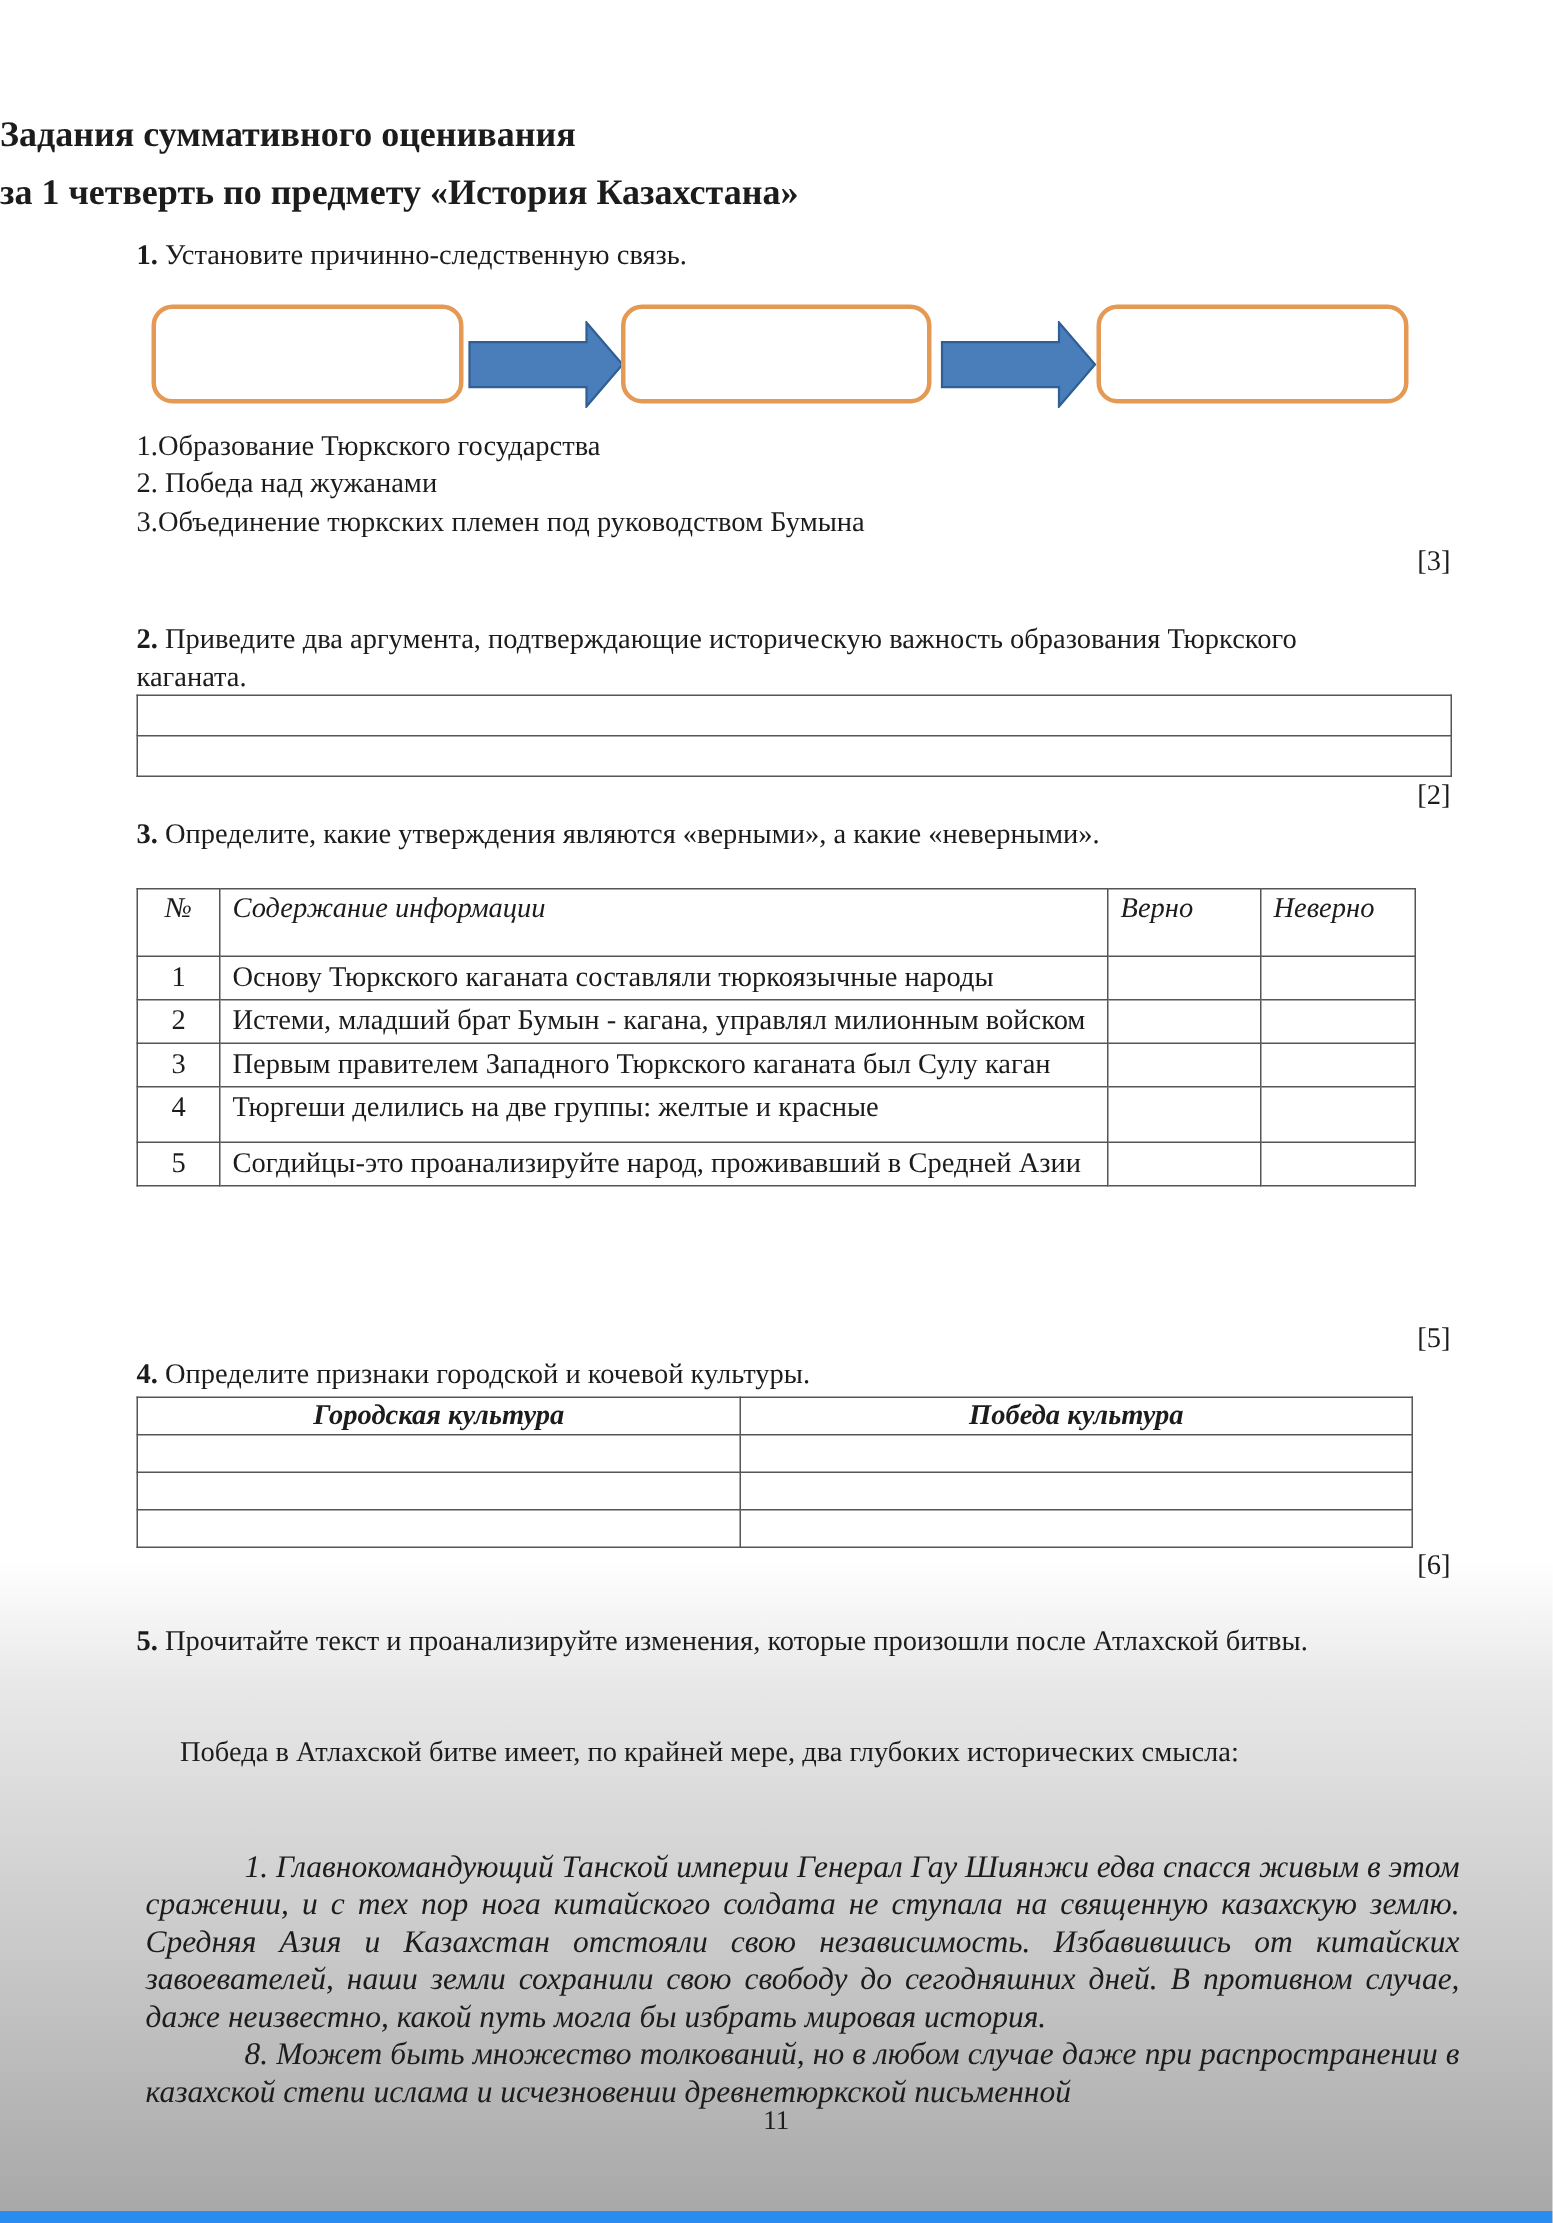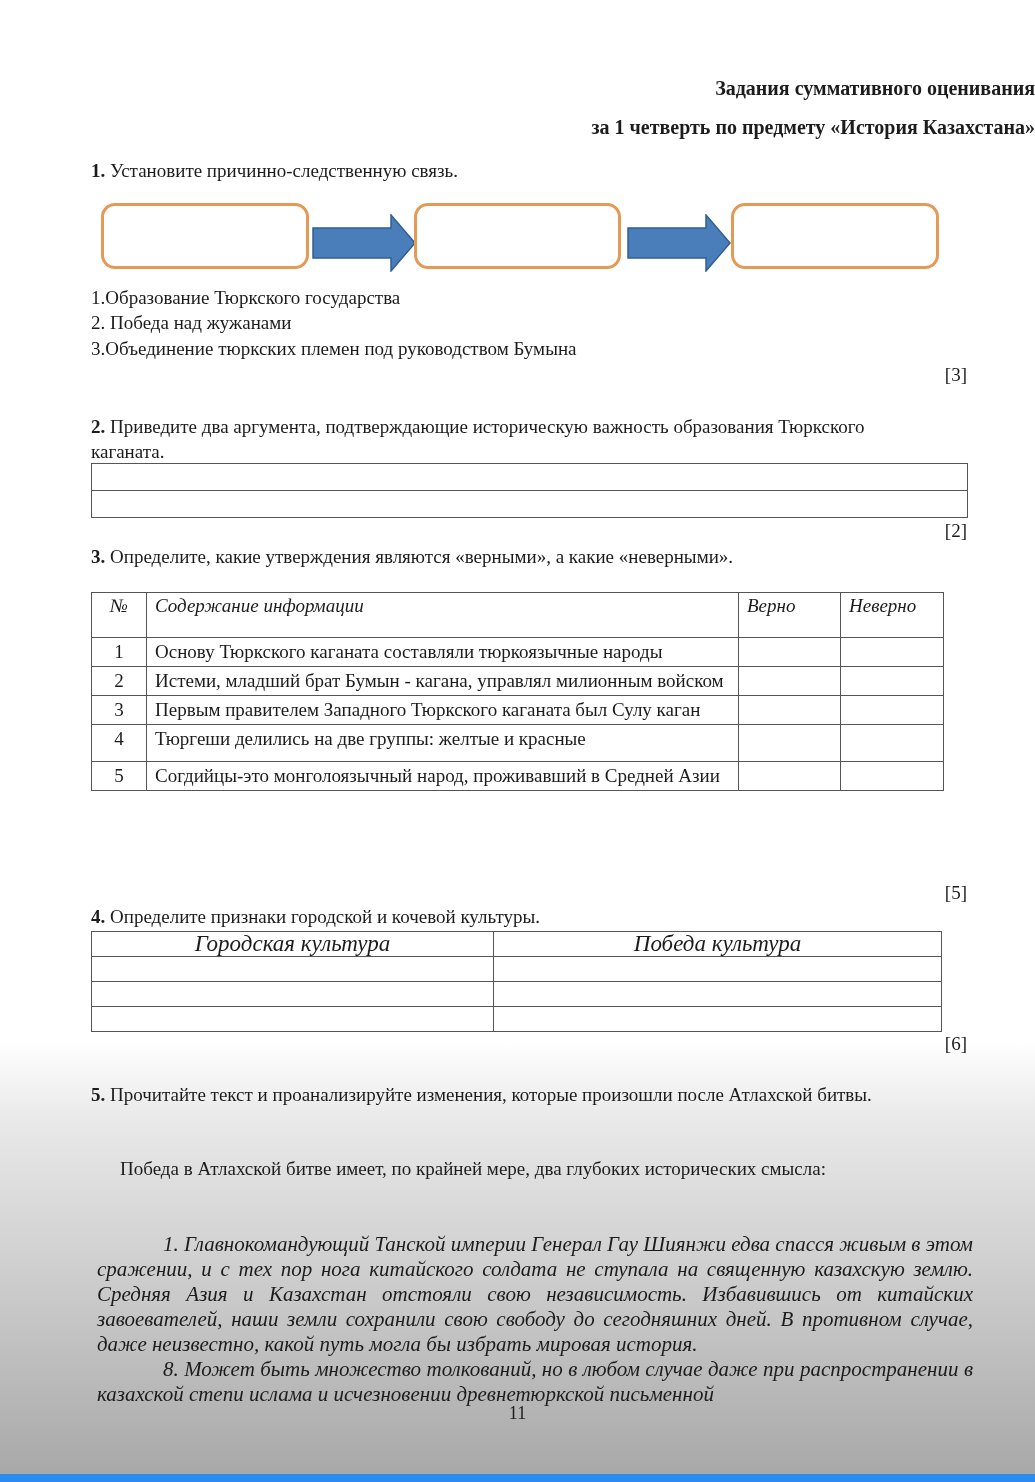--- a/index.html
+++ b/index.html
@@ -3,34 +3,34 @@
 <meta charset="utf-8">
 <style>
   html, body { margin: 0; padding: 0; }
   body {
     width: 1035px; height: 1482px; position: relative; overflow: hidden;
     font-family: "Liberation Serif", "DejaVu Serif", serif;
     color: #1c1c1c;
     background: linear-gradient(to bottom, #ffffff 0px, #ffffff 1040px, #e9e9e9 1120px, #c9c9c9 1300px, #a9a9a9 1470px);
   }
   .abs { position: absolute; }
-  .title { left: 0; width: 1035px; text-align: right; font-weight: bold; font-size: 20px; }
+  .title { left: 0; width: 1035px; text-align: left; font-weight: bold; font-size: 24px; }
   .q { font-size: 19px; left: 91px; }
   .q b { font-weight: bold; }
   .score { font-size: 19px; right: 68px; }
   .flow-box { border: 3px solid #e49a55; border-radius: 14px; background: #fff; height: 66px; box-sizing: border-box; }
   .arrow { width: 106px; height: 58px; }
   .opt { font-size: 19px; left: 91px; }
   table { border-collapse: collapse; }
   .t2 td { border: 1.5px solid #555; height: 24px; }
   .t3 td, .t3 th { border: 1.5px solid #555; font-size: 19px; vertical-align: top; font-weight: normal; }
   .t3 th { font-style: italic; text-align: left; padding: 2px 8px; height: 40px; }
   .t3 td { padding: 2px 8px; line-height: 24px; }
   .t3 td.num { text-align: center; }
-  .t4 td, .t4 th { border: 1.5px solid #555; font-size: 23px; font-weight: normal; margin-top: 12px; }
+  .t4 td, .t4 th { border: 1.5px solid #555; font-size: 19px; font-weight: bold; margin-top: 12px; }
   .t4 th { font-style: italic; height: 22px; line-height: 20px; }
   .t4 td { height: 22px; }
   .passage { font-size: 21px; font-style: italic; text-align: justify; line-height: 25px; left: 97px; width: 876px; margin-top: 24px; }
   .passage p { margin: 0; text-indent: 66px; }
   .bottom-bar { left: 0; bottom: 0; width: 1035px; height: 8px; background: #2b8cef; }
 </style>
 </head>
 <body>
 
 <div class="abs title" style="top:77px;">Задания суммативного оценивания</div>
@@ -103,21 +103,21 @@
     <td></td>
   </tr>
   <tr>
     <td class="num" style="height:32px;">4</td>
     <td>Тюргеши делились на две группы: желтые и красные</td>
     <td></td>
     <td></td>
   </tr>
   <tr>
     <td class="num">5</td>
-    <td>Согдийцы-это монголоязычный народ, проживавший в Средней Азии</td>
+    <td>Согдийцы-это проанализируйте народ, проживавший в Средней Азии</td>
     <td></td>
     <td></td>
   </tr>
 </tbody>
   </table>
 <div class="abs score" style="top:882px;">[5]</div>
 
 <div class="abs q" style="top:906px;">
   <b>4.</b>
   <span>Определите признаки городской и кочевой культуры.</span>

